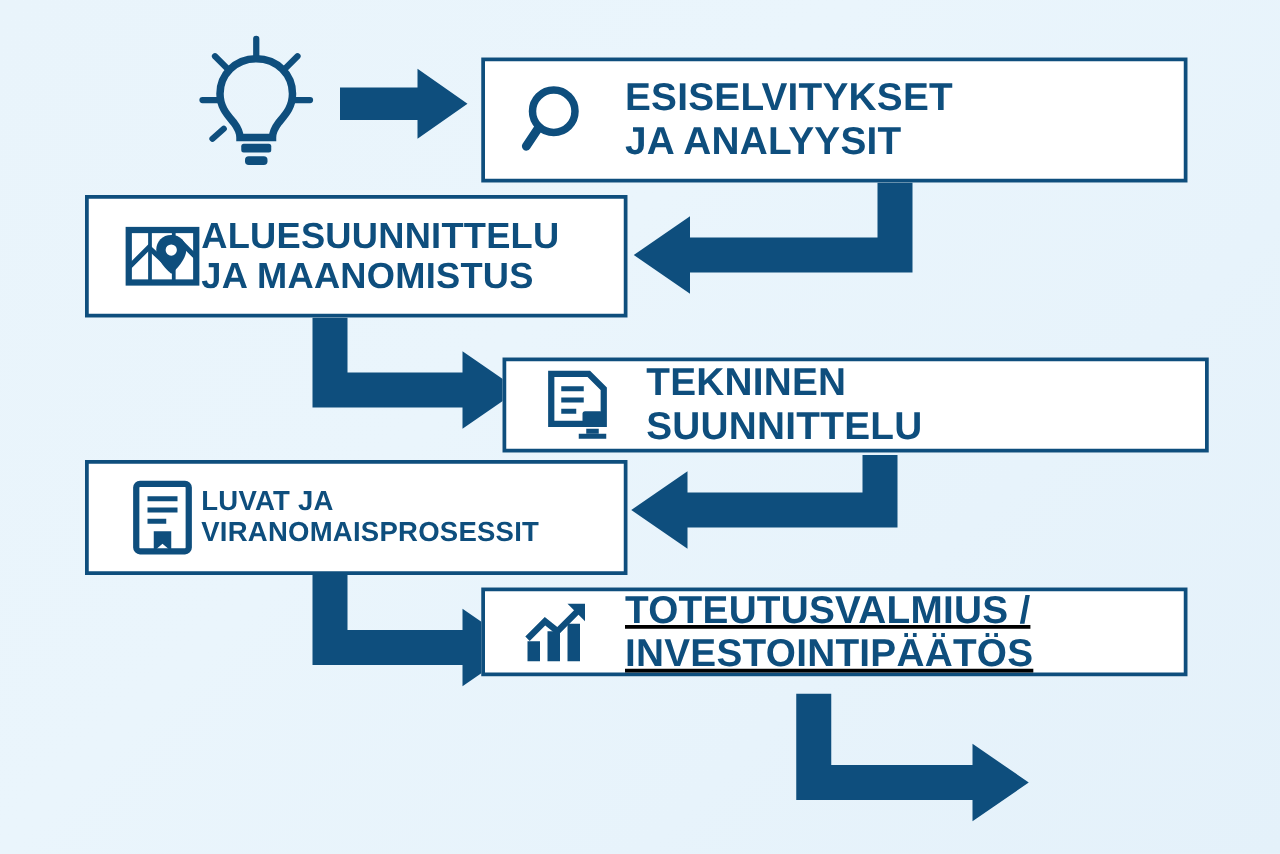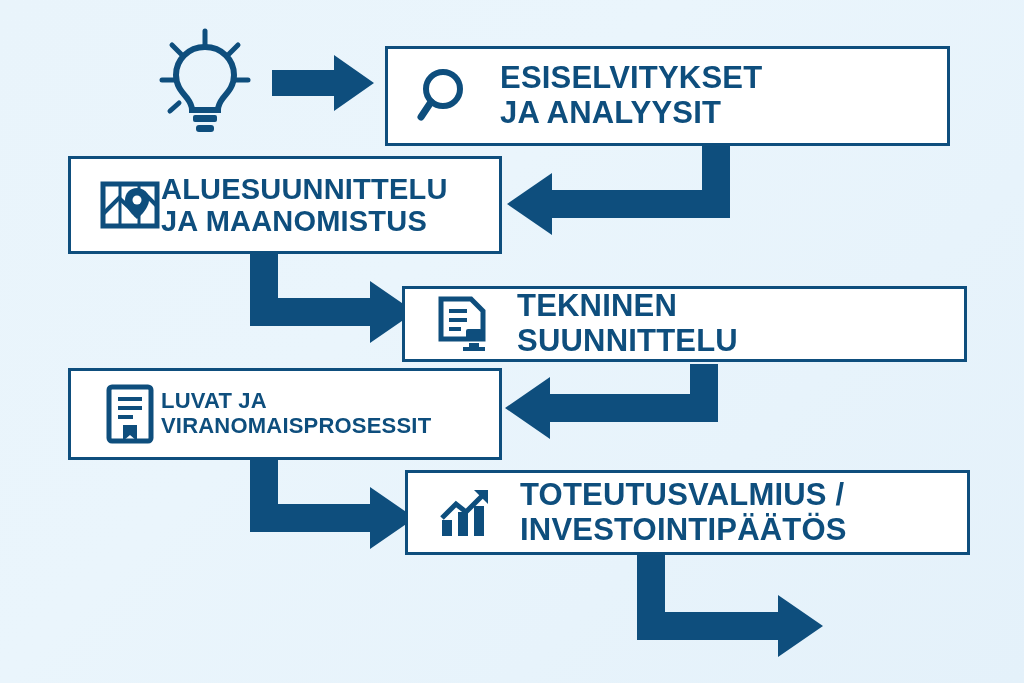--- a/index.html
+++ b/index.html
@@ -46,21 +46,21 @@
   }
   .label.big { font-size: 31px; }
   .label.mid { font-size: 29px; }
   .label.sm  { font-size: 22px; }
 
   
   #box-esiselvitykset { left: 385px; top: 46px;  width: 565px; height: 100px; }
   #box-aluesuunnittelu { left: 68px;  top: 156px; width: 434px; height: 98px; }
   #box-tekninen       { left: 402px; top: 266px; width: 565px; height: 76px; margin-top: 20px; }
   #box-luvat          { left: 68px;  top: 368px; width: 434px; height: 92px; }
-  #box-toteutusvalmius{ left: 405px; top: 470px; width: 565px; height: 85px; }
+  #box-toteutusvalmius{ left: 385px; top: 470px; width: 565px; height: 71px; text-decoration: underline; }
 
   .label.right-pad { padding-left: 22px; }
 
   
   #arrows {
     position: absolute;
     left: 0; top: 0;
     width: 1024px;
     height: 683px;
     pointer-events: none;

